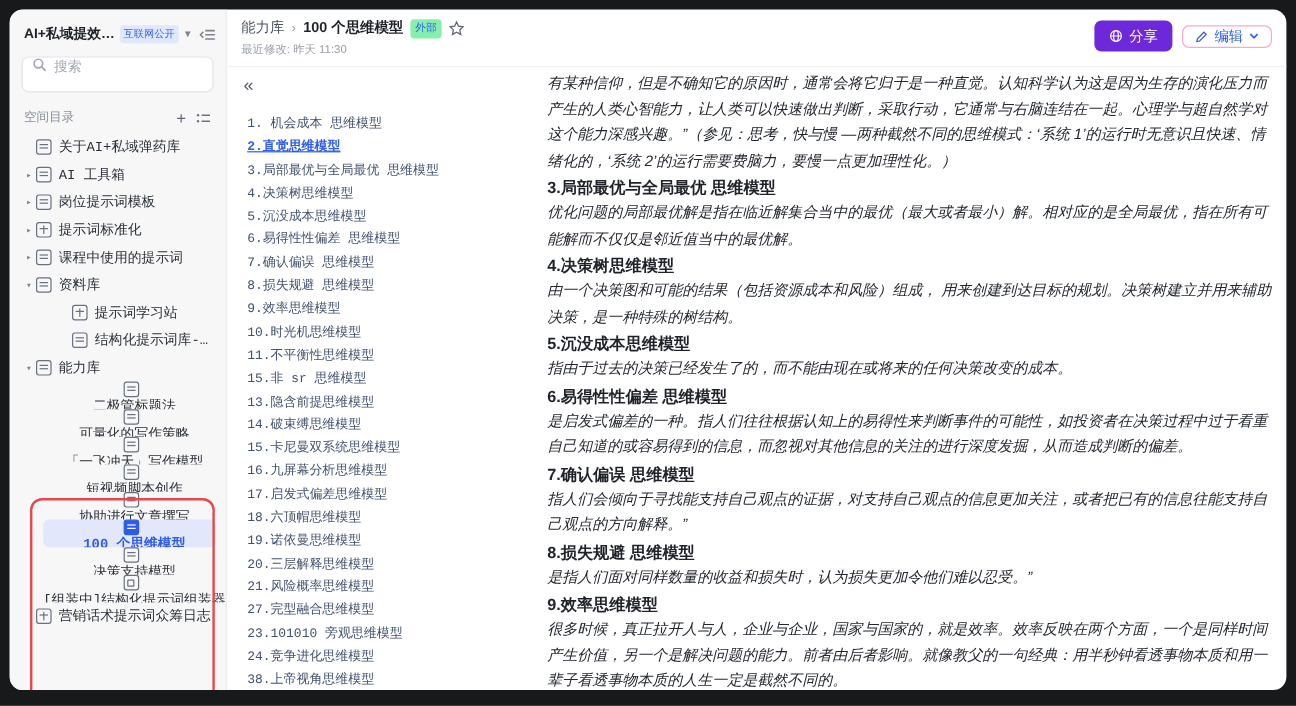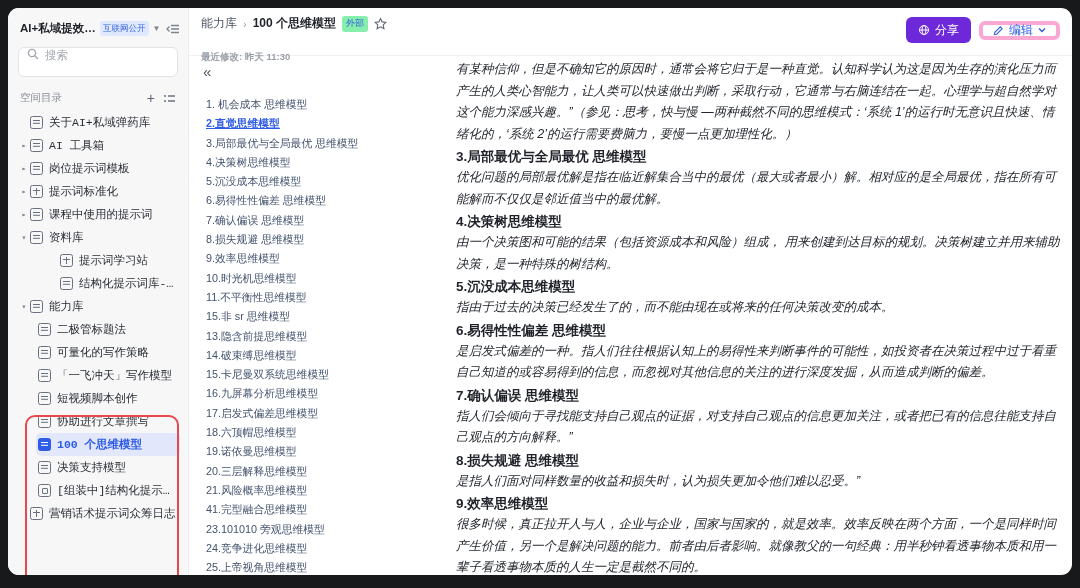--- a/index.html
+++ b/index.html
@@ -20,21 +20,21 @@
     border-radius:6px;display:flex;gap:6px;padding:0 8px;}
   .searchbox .ph{font-size:11.5px;color:#a2a7af;}
   .dir-row{display:flex;align-items:center;padding:14px 12px 4px 12px;}
   .dir-label{font-size:10.5px;color:#8a9099;}
   .dir-actions{margin-left:auto;display:flex;align-items:center;gap:8px;color:#6b7280;}
   .plus{font-size:14px;line-height:10px;color:#5f6672;}
   .tree{flex:1;overflow:hidden;padding-top:2px;}
   .side-item{display:flex;align-items:center;height:23px;margin:0 8px 0 8px;border-radius:5px;
     padding-left:2px;cursor:default;font-family:Liberation Mono, monospace;}
   .side-item .arrow{width:12px;flex:none;font-size:8px;color:#7d838c;text-align:center;}
-  .side-item[data-level="1"]{margin-left:28px;}
+  .side-item[data-level="1"]{margin-left:28px;flex-direction:column;}
   .side-item[data-level="2"]{margin-left:50px;}
   .side-label{font-size:11.5px;color:#2a2f36;margin-left:6px;white-space:nowrap;overflow:hidden;
     text-overflow:ellipsis;}
   .side-item.selected{background:#e2e7fc;}
   .side-item.selected .side-label{color:#2e5ce6;font-weight:700;}
   
   .pg{width:11px;height:11px;flex:none;border:1.2px solid #697080;border-radius:2.5px;position:relative;}
   .pg::before{content:'';position:absolute;left:2px;right:2px;top:2.5px;height:1.1px;background:#697080;
     box-shadow:0 2.8px 0 #697080;}
   .side-item[data-icon="grid"] .pg::before{top:4.2px;box-shadow:none;}
@@ -48,32 +48,32 @@
     pointer-events:none;}
   
   .content{flex:1;display:flex;flex-direction:column;min-width:0;}
   .topbar{height:40px;flex:none;border-bottom:1px solid #f0f0f1;display:flex;align-items:flex-start;
     padding:7px 12px 0 12px;}
   .bc-row{display:flex;align-items:center;gap:6px;}
   .bc-parent{font-size:12px;color:#4a5361;}
   .bc-sep{font-size:11px;color:#9aa0a8;}
   .bc-current{font-size:12px;color:#1f2329;font-weight:700;}
   .ext-badge{font-size:9px;color:#3464e0;background:#86efac;border-radius:3px;padding:1.5px 4px;}
-  .modified{font-size:9.5px;color:#9aa0a8;margin-top:19px;font-weight:bold;}
+  .modified{font-size:9.5px;color:#9aa0a8;margin-top:3px;}
   .top-actions{margin-left:auto;display:flex;align-items:center;gap:8px;padding-top:2px;}
   .share-btn{display:flex;align-items:center;gap:5px;background:#6d28d9;color:#fff;border:none;
     border-radius:6px;height:26px;padding:0 12px;font-size:12px;font-family:inherit;}
   .edit-btn{display:flex;align-items:center;gap:5px;background:#fff;color:#2e5ce6;
-    border:4px solid #f9a8d4;border-radius:6px;height:19px;padding:0 10px;font-size:12px;font-family:inherit;}
+    border:1px solid #f9a8d4;border-radius:6px;height:19px;padding:0 10px;font-size:12px;font-family:inherit;}
   .body-row{flex:1;display:flex;min-height:0;}
   .toc{width:255px;flex:none;padding:8px 0 0 12px;overflow:hidden;}
   .toc-collapse{font-size:15px;color:#4a5361;padding-left:2px;height:18px;line-height:16px;}
   .toc-list{margin-top:13px;}
   .toc-item{font-size:10.8px;color:#42526e;height:19.3px;line-height:19.3px;padding-left:5px;
-    white-space:nowrap;overflow:hidden;text-overflow:ellipsis;cursor:default;}
+    white-space:nowrap;overflow:hidden;text-overflow:ellipsis;cursor:default;font-family:Liberation Mono, monospace;}
   .toc-item.active{color:#2e5ce6;text-decoration:underline;font-weight:600;}
   .doc{flex:1;min-width:0;padding:3px 8px 0 0;overflow:hidden;color:#23272e;}
   .doc p{margin:0;font-size:12.5px;line-height:21.5px;font-style:italic;}
   .doc h3{margin:0;padding-top:2px;font-size:13.5px;line-height:20px;font-weight:700;color:#1f2329;}
   svg{display:block;}
 </style>
 </head>
 <body>
 
 <div class="stage">
@@ -316,27 +316,27 @@
             <div class="toc-item">17.启发式偏差思维模型</div>
 
             <div class="toc-item">18.六顶帽思维模型</div>
 
             <div class="toc-item">19.诺依曼思维模型</div>
 
             <div class="toc-item">20.三层解释思维模型</div>
 
             <div class="toc-item">21.风险概率思维模型</div>
 
-            <div class="toc-item">41.完型融合思维模型</div>
+            <div class="toc-item">27.完型融合思维模型</div>
 
             <div class="toc-item">23.101010 旁观思维模型</div>
 
             <div class="toc-item">24.竞争进化思维模型</div>
 
-            <div class="toc-item">25.上帝视角思维模型</div>
+            <div class="toc-item">38.上帝视角思维模型</div>
 
           </div>
       </nav>
       <main class="doc">
           <p>有某种信仰，但是不确知它的原因时，通常会将它归于是一种直觉。认知科学认为这是因为生存的演化压力而产生的人类心智能力，让人类可以快速做出判断，采取行动，它通常与右脑连结在一起。心理学与超自然学对这个能力深感兴趣。”（参见：思考，快与慢 —两种截然不同的思维模式：‘系统 1’的运行时无意识且快速、情绪化的，‘系统 2’的运行需要费脑力，要慢一点更加理性化。）</p>
           <h3>3.局部最优与全局最优 思维模型</h3>
           <p>优化问题的局部最优解是指在临近解集合当中的最优（最大或者最小）解。相对应的是全局最优，指在所有可能解而不仅仅是邻近值当中的最优解。</p>
           <h3>4.决策树思维模型</h3>
           <p>由一个决策图和可能的结果（包括资源成本和风险）组成， 用来创建到达目标的规划。决策树建立并用来辅助决策，是一种特殊的树结构。</p>
           <h3>5.沉没成本思维模型</h3>

